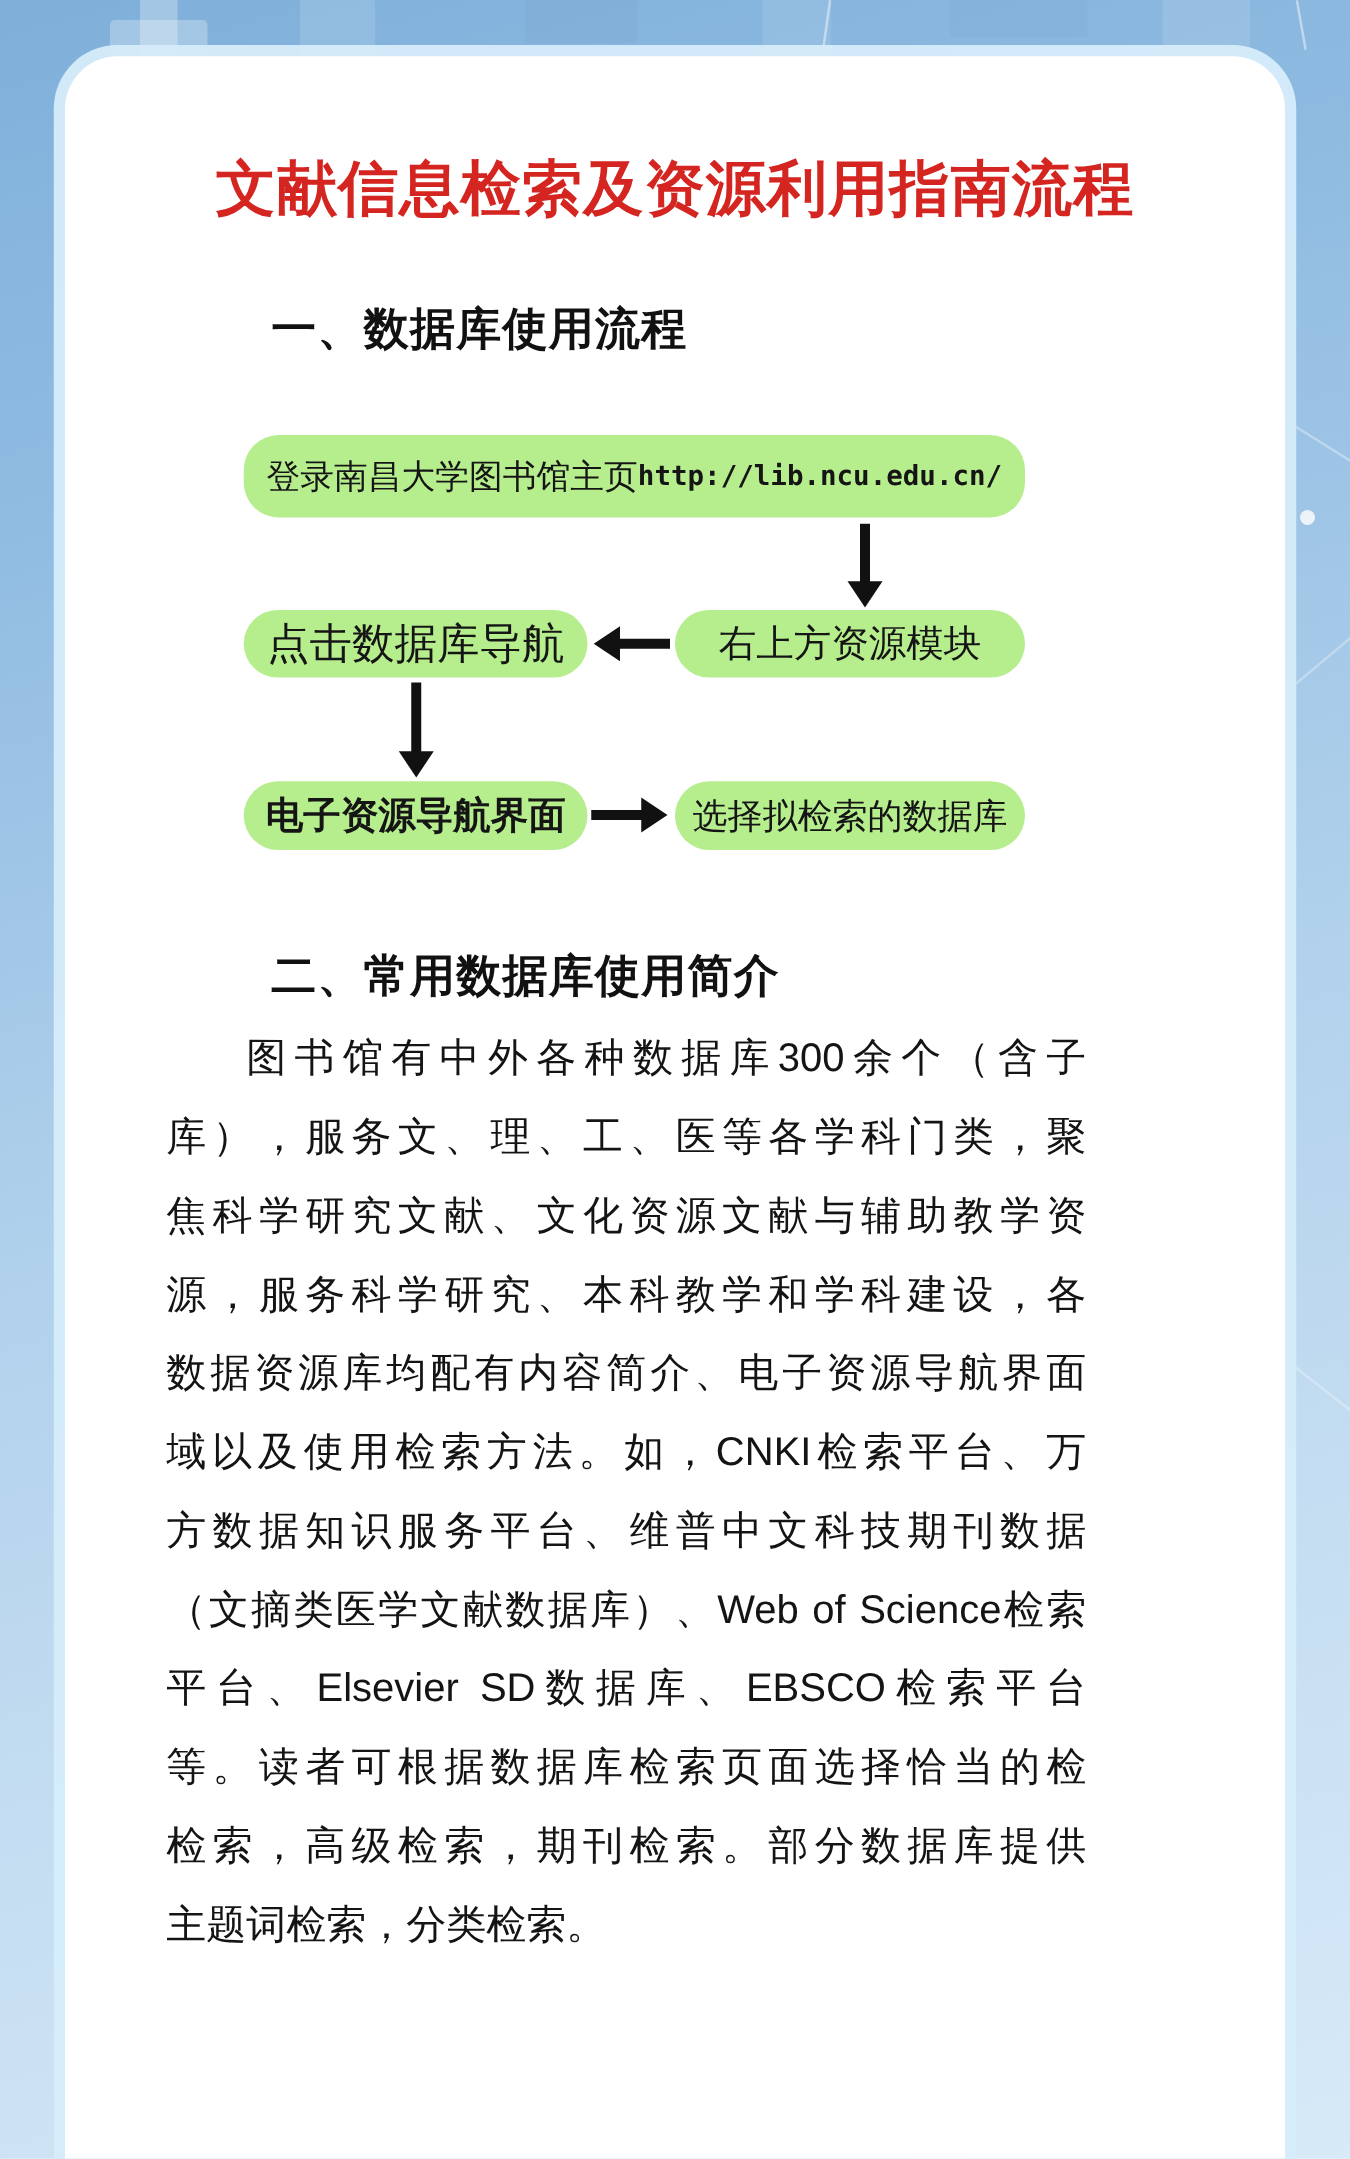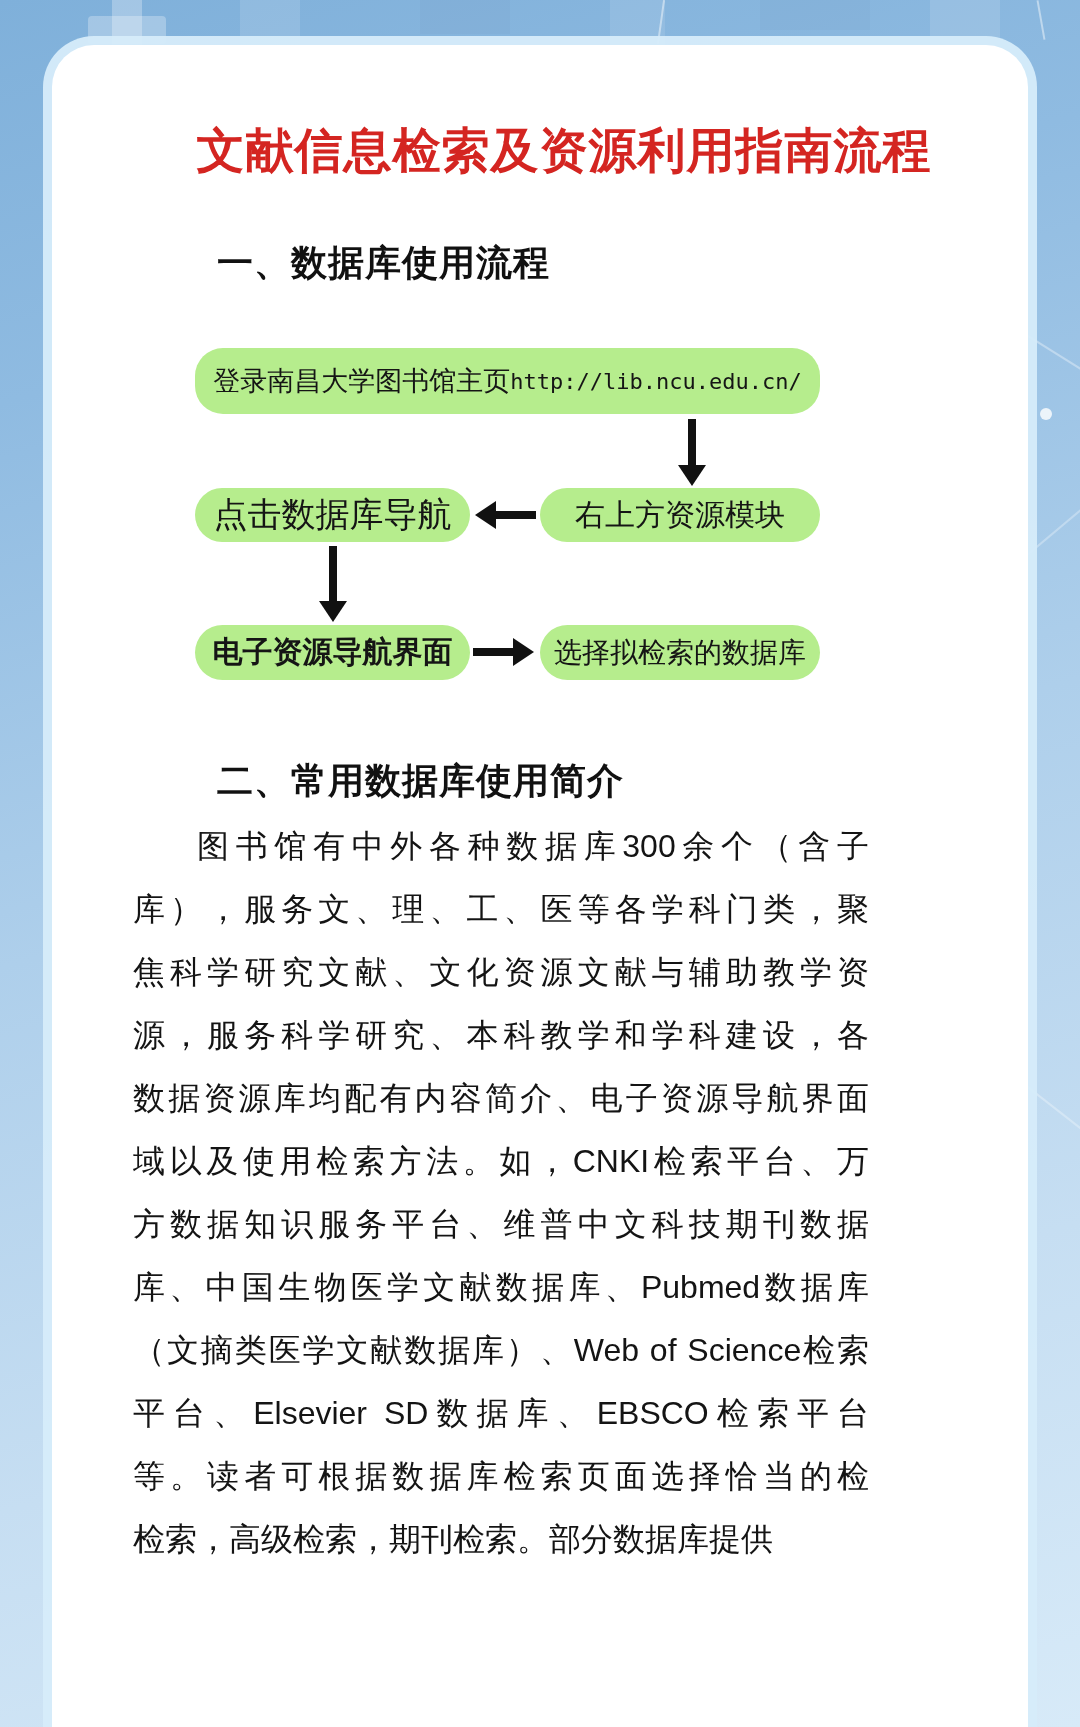--- a/index.html
+++ b/index.html
@@ -33,35 +33,34 @@
   
   .card{
     position:absolute;left:52px;top:45px;width:976px;height:1682px;
     background:#ffffff;border-radius:42px 42px 0 0;
     box-shadow:0 0 0 9px rgba(214,236,250,.95);
   }
   .page-title{
     position:absolute;left:0;top:74px;width:100%;
     text-align:center;font-size:48px;font-weight:bold;letter-spacing:1px;
     color:#d42521;
-    padding-left:24px;
   }
   .sec-heading{
     position:absolute;font-size:36px;font-weight:bold;color:#111111;letter-spacing:1px;margin-left:12px;
   }
   .sec1-heading{left:153px;top:194px;}
   .sec2-heading{left:153px;top:712px;}
   
   .flow-box{
     position:absolute;background:#b6ed8d;border-radius:28px;
     display:flex;align-items:center;justify-content:center;
     color:#151515;white-space:nowrap;
   }
   .fb-login{left:143px;top:303px;width:625px;height:66px;font-size:27px;}
-  .fb-login .url{font-family:"DejaVu Sans Mono","Liberation Mono",monospace;font-size:22px;letter-spacing:0;}
+  .fb-login .url{font-family:"DejaVu Sans Mono","Liberation Mono",monospace;font-size:22px;letter-spacing:0;font-weight:bold;}
   .fb-click{left:143px;top:443px;width:275px;height:54px;font-size:34px;}
   .fb-module{left:488px;top:443px;width:280px;height:54px;font-size:30px;}
   .fb-eres{left:143px;top:580px;width:275px;height:55px;font-size:30px;font-weight:bold;}
   .fb-select{left:488px;top:580px;width:280px;height:55px;font-size:28px;}
   .flow-svg{position:absolute;left:0;top:0;width:976px;height:700px;pointer-events:none;}
   
   .para{
     position:absolute;left:81px;top:770px;width:736px;color:#141414;
   }
   .para-line{
@@ -133,20 +132,20 @@
   <div class="sec-heading sec2-heading">二、常用数据库使用简介</div>
 
   <div class="para">
     <div class="para-line">图书馆有中外各种数据库300余个（含子</div>
     <div class="para-line">库），服务文、理、工、医等各学科门类，聚</div>
     <div class="para-line">焦科学研究文献、文化资源文献与辅助教学资</div>
     <div class="para-line">源，服务科学研究、本科教学和学科建设，各</div>
     <div class="para-line">数据资源库均配有内容简介、电子资源导航界面</div>
     <div class="para-line">域以及使用检索方法。如，CNKI检索平台、万</div>
     <div class="para-line">方数据知识服务平台、维普中文科技期刊数据</div>
-    <div class="para-line">库、中国生物医学文献数据库、Pubmed数据库</div>
     <div class="para-line">（文摘类医学文献数据库）、Web of Science检索</div>
     <div class="para-line">平台、Elsevier  SD数据库、EBSCO检索平台</div>
     <div class="para-line">等。读者可根据数据库检索页面选择恰当的检</div>
     <div class="para-line">检索，高级检索，期刊检索。部分数据库提供</div>
+    <div class="para-line">主题词检索，分类检索。</div>
   </div>
 
 </div>
 
 </body></html>

